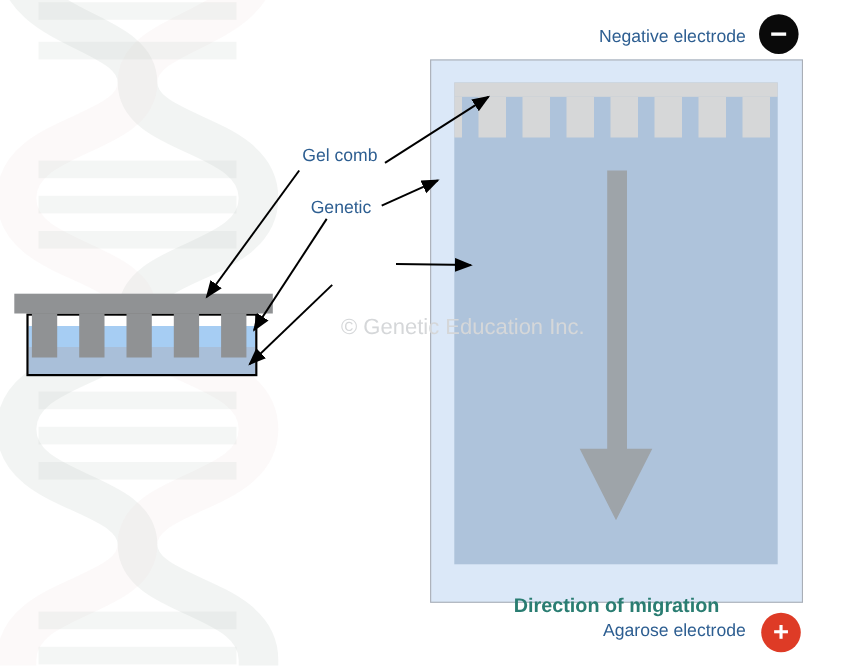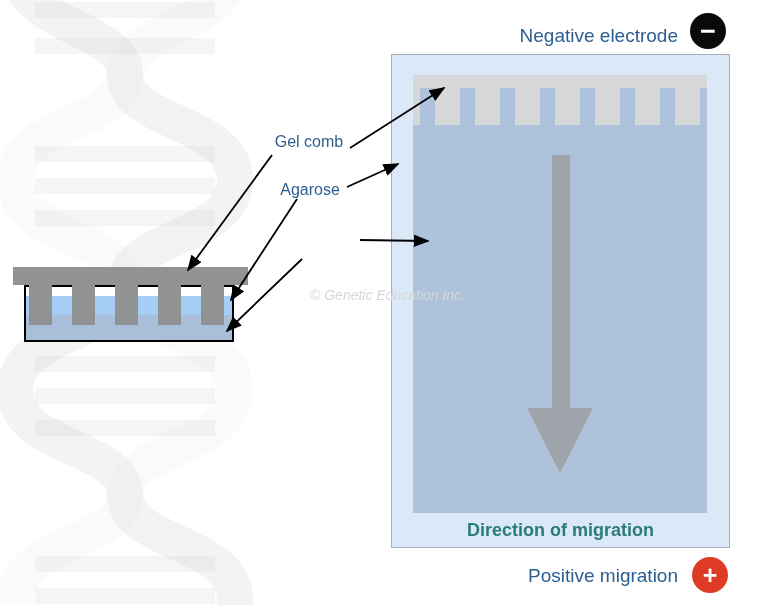--- a/index.html
+++ b/index.html
@@ -68,52 +68,51 @@
   #right-comb-bar{
     position:absolute;left:0;top:0;width:294px;height:13px;
     background:var(--comb-light);
   }
   .right-tooth{
     position:absolute;top:13px;height:37px;
     background:var(--comb-light);
   }
   #migration-arrow{position:absolute;left:0;top:0;}
   #migration-label{
-    position:absolute;left:0;top:465px;width:100%;
+    position:absolute;left:0;top:485px;width:100%;
     text-align:center;
     color:var(--migration-text);
     font-size:18px;font-weight:bold;
   }
 
   
   .electrode-label{
     position:absolute;
     color:var(--label-text);
-    font-size:19px;
+    font-size:16px;
     white-space:nowrap;
     transform:translateX(-100%);
     z-index:6;
   }
   .electrode-circle{
     position:absolute;width:36px;height:36px;border-radius:50%;
     color:#ffffff;text-align:center;z-index:6;
     display:flex;align-items:center;justify-content:center;
     font-weight:bold;
   }
   #negative-circle{background:var(--negative-circle);font-size:27px;line-height:1;}
   #positive-circle{background:var(--positive-circle);font-size:25px;line-height:1;}
 
   
   #watermark-text{
     left:310px;top:287px;
     color:var(--watermark-text);
-    font-size:14px;
+    font-size:20px;
     z-index:5;
     white-space:nowrap;
-    font-style:italic;
   }
 
   #arrow-overlay{position:absolute;left:0;top:0;z-index:5;pointer-events:none;}
 </style>
 </head>
 <body>
 
 <div id="stage">
 
   <svg id="helix-svg" width="270" height="605" viewBox="0 0 270 605">
@@ -163,30 +162,30 @@
   <div id="left-teeth">
       <div class="left-tooth" style="left: 29px;"></div>
       <div class="left-tooth" style="left: 72px;"></div>
       <div class="left-tooth" style="left: 115px;"></div>
       <div class="left-tooth" style="left: 158px;"></div>
       <div class="left-tooth" style="left: 201px;"></div>
     </div>
   <div id="left-comb-bar" class="abs"></div>
 
   <div class="diagram-label" style="left:309px;top:132px;">Gel comb</div>
-  <div class="diagram-label" style="left:310px;top:180px;">Agarose</div>
+  <div class="diagram-label" style="left:310px;top:180px;">Genetic</div>
 
   <div id="watermark-text" class="abs">© Genetic Education Inc.</div>
 
   <div class="electrode-label" style="left:678px;top:25px;">Negative electrode</div>
   <div id="negative-circle" class="electrode-circle" style="left:690px;top:13px;">
     <span>−</span>
   </div>
 
-  <div class="electrode-label" style="left:678px;top:565px;">Positive migration</div>
+  <div class="electrode-label" style="left:678px;top:565px;">Agarose electrode</div>
   <div id="positive-circle" class="electrode-circle" style="left:692px;top:557px;">
     <span>+</span>
   </div>
 
   <svg id="arrow-overlay" width="768" height="605" viewBox="0 0 768 605">
     <defs>
       <marker id="ah" markerWidth="10" markerHeight="8" refX="8" refY="3.5" orient="auto">
         <path d="M0,0 L9,3.5 L0,7 z" fill="#000"></path>
       </marker>
     </defs>

